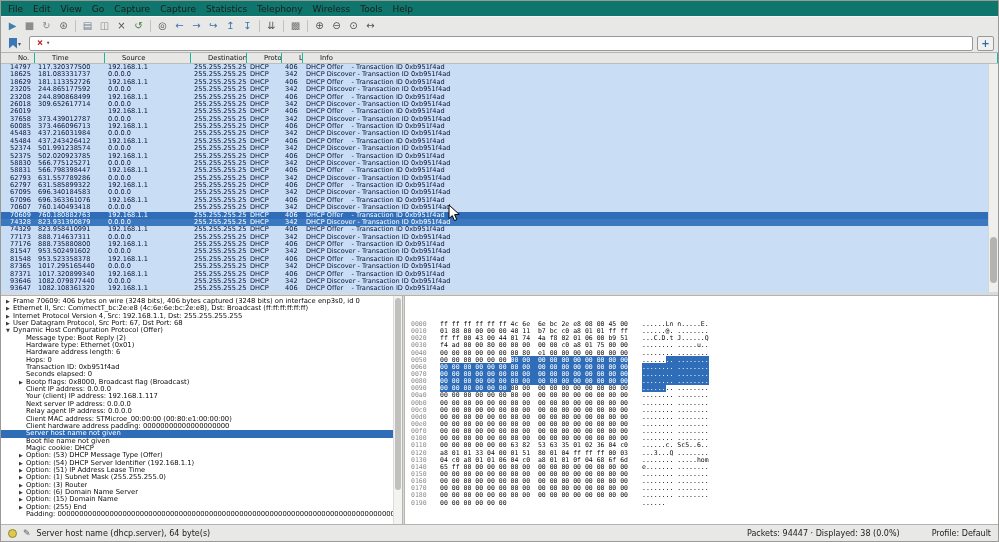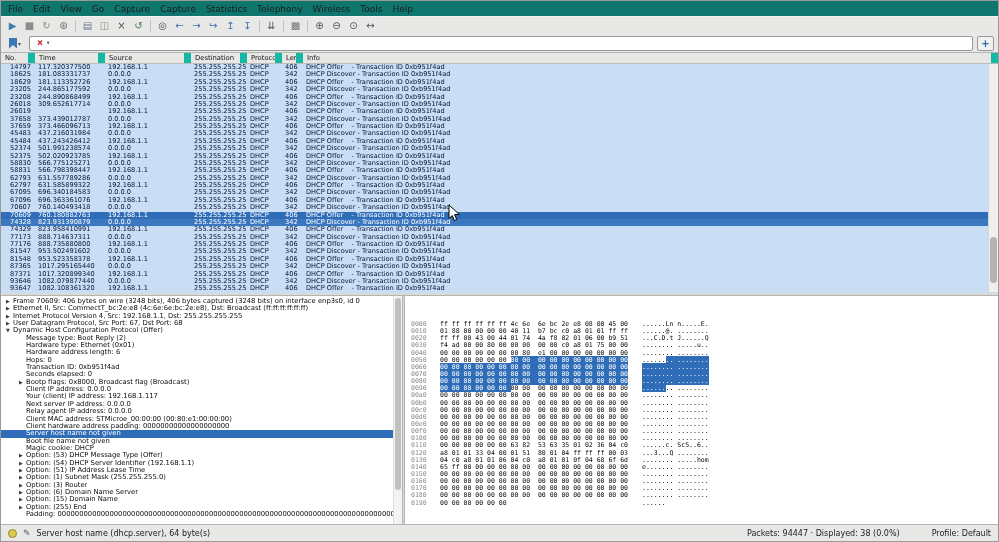--- a/index.html
+++ b/index.html
@@ -23,21 +23,21 @@
   .bookmark-arrow { font-size:6px; color:#555; }
   .filter-input { flex:1; height:15px; background:#ffffff; border:1px solid #98989a; border-radius:2px; display:flex; align-items:center; padding:0 4px; font-family:"DejaVu Sans Mono", monospace; font-size:8px; color:#101010; }
   .filter-text { flex:1; white-space:pre; overflow:hidden; }
   .clear-x { color:#c42222; font-weight:bold; font-size:10px; line-height:10px; margin:0 3px; }
   .combo-arrow { color:#555; font-size:7px; }
   .add-filter { width:17px; height:15px; border:1px solid #98989a; border-radius:2px; background:#f1f1f0; color:#2d6aa8; font-size:10px; font-weight:bold; display:flex; align-items:center; justify-content:center; }
 
   
   .plist { position:relative; height:240px; background:#ffffff; border-bottom:1px solid #8f8f8d; }
   .plist-header { height:11px; display:flex; background:#e7e7e5; border-bottom:1px solid #bdbdbb; font-size:6.8px; color:#111; }
-  .col { border-right:7px solid #14b8a6; padding-left:4px; line-height:10px; white-space:pre; overflow:hidden; }
+  .col { border-right:1px solid #14b8a6; padding-left:17px; line-height:10px; white-space:pre; overflow:hidden; }
   .plist-body { height:229px; overflow:hidden; }
   .prow { display:flex; height:7.39px; line-height:7.4px; font-size:6.6px; background:#c9def5; color:#071238; }
   .prow.sel  { background:#2f6db8; color:#ffffff; }
   .prow.sel2 { background:#3c78c0; color:#ffffff; }
   .pcell { padding-left:3px; white-space:pre; overflow:hidden; }
   .pcell.num { text-align:right; padding-right:4px; padding-left:0; }
   .vscroll { position:absolute; right:0; top:11px; bottom:0; width:10px; background:#efefee; border-left:1px solid #d5d5d3; }
   .vthumb { position:absolute; left:1px; right:1px; border-radius:4px; background:#b3b3b1; }
   .vthumb.plist-pos { top:76%; height:20%; }
   .dscroll { position:absolute; right:0; top:0; bottom:0; width:9px; background:#f3f3f2; border-left:1px solid #ddd; }
@@ -206,21 +206,21 @@
         <div class="prow">
           <span class="pcell num" style="width: 34px;">37658</span>
           <span class="pcell" style="width: 70px;">373.439012787</span>
           <span class="pcell" style="width: 86px;">0.0.0.0</span>
           <span class="pcell" style="width: 56px;">255.255.255.255</span>
           <span class="pcell" style="width: 35px;">DHCP</span>
           <span class="pcell" style="width: 21px;">342</span>
           <span class="pcell" style="flex: 1 1 0%;">DHCP Discover - Transaction ID 0xb951f4ad</span>
         </div>
         <div class="prow">
-          <span class="pcell num" style="width: 34px;">37659</span>
+          <span class="pcell num" style="width: 34px;">60085</span>
           <span class="pcell" style="width: 70px;">373.466096713</span>
           <span class="pcell" style="width: 86px;">192.168.1.1</span>
           <span class="pcell" style="width: 56px;">255.255.255.255</span>
           <span class="pcell" style="width: 35px;">DHCP</span>
           <span class="pcell" style="width: 21px;">406</span>
           <span class="pcell" style="flex: 1 1 0%;">DHCP Offer    - Transaction ID 0xb951f4ad</span>
         </div>
         <div class="prow">
           <span class="pcell num" style="width: 34px;">45483</span>
           <span class="pcell" style="width: 70px;">437.216031984</span>

